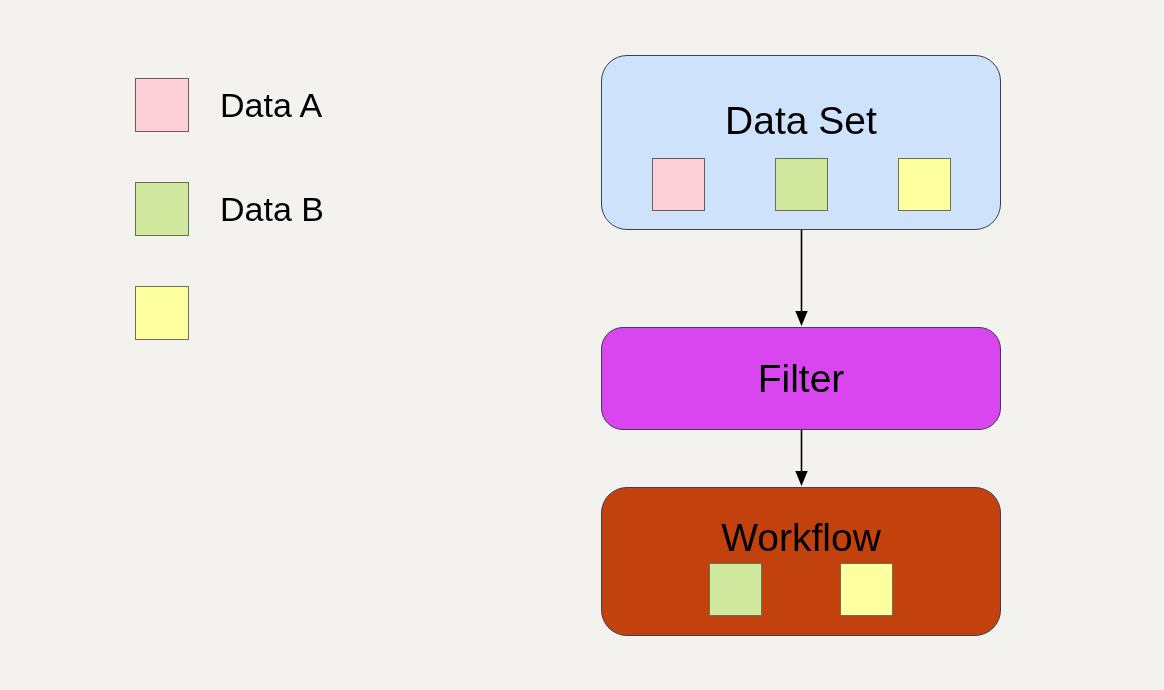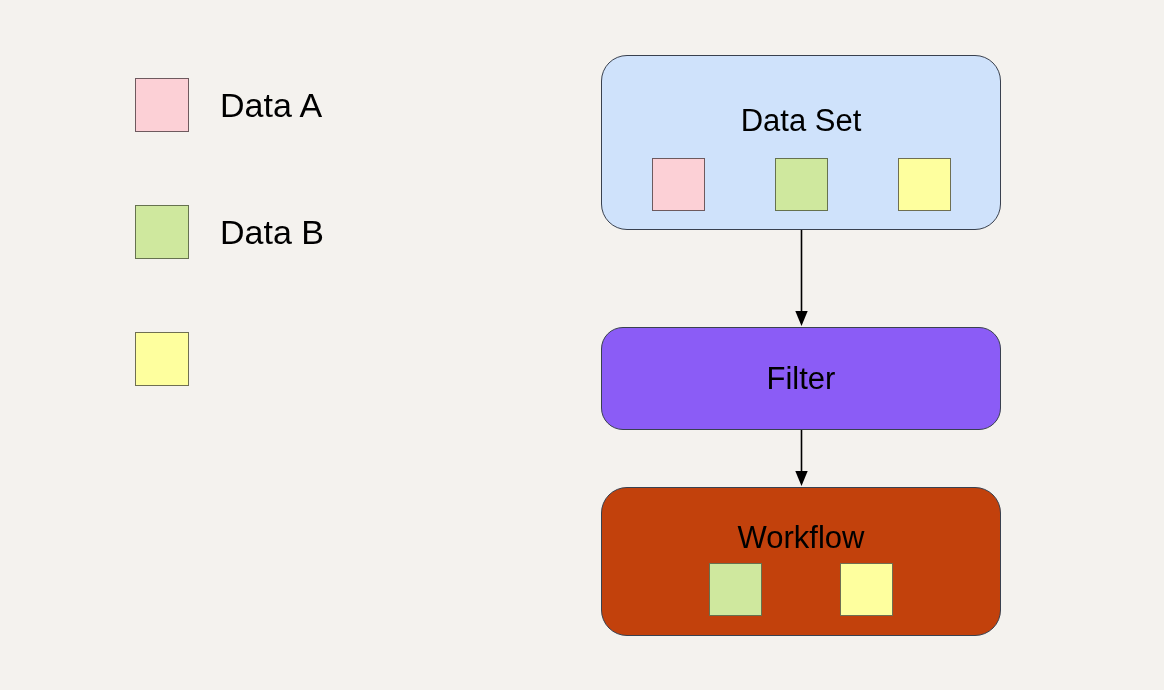--- a/index.html
+++ b/index.html
@@ -18,21 +18,21 @@
     overflow: hidden;
   }
 
   
   .legend {
     position: absolute;
     left: 135px;
     top: 78px;
     display: flex;
     flex-direction: column;
-    gap: 73px;
+    gap: 50px;
   }
   .legend-item {
     display: flex;
     align-items: center;
     gap: 31px;
     height: 54px;
   }
   .swatch {
     width: 52px;
     height: 52px;
@@ -69,21 +69,21 @@
   .node-workflow {
     top: 487px;
     height: 149px;
     border-radius: 26px;
   }
   .node-title {
     position: absolute;
     left: 0;
     width: 100%;
     text-align: center;
-    font-size: 31px;
+    font-size: 39px;
     line-height: 35px;
     color: #000;
     white-space: nowrap;
   }
   .node-data-set .node-title { top: 47px; }
   .node-filter   .node-title { top: 33px; }
   .node-workflow .node-title { top: 32px; }
 
   .chip-row {
     position: absolute;
@@ -131,21 +131,21 @@
 
   <div class="node node-data-set" style="background-color: rgb(207, 226, 251); border-color: rgb(57, 65, 79);">
     <div class="node-title">Data Set</div>
     <div class="chip-row">
       <div class="chip" style="background-color: rgb(252, 208, 214); border-color: rgb(110, 90, 94);"></div>
       <div class="chip" style="background-color: rgb(207, 232, 158); border-color: rgb(102, 114, 79);"></div>
       <div class="chip" style="background-color: rgb(254, 255, 158); border-color: rgb(111, 111, 82);"></div>
     </div>
   </div>
 
-  <div class="node node-filter" style="background-color: #8b5cf6; border-color: rgb(57, 65, 79);">
+  <div class="node node-filter" style="background-color: #d946ef; border-color: rgb(57, 65, 79);">
     <div class="node-title">Filter</div>
   </div>
 
   <div class="node node-workflow" style="background-color: #c2410c; border-color: rgb(57, 65, 79);">
     <div class="node-title">Workflow</div>
     <div class="chip-row">
       <div class="chip" style="background-color: rgb(207, 232, 158); border-color: rgb(102, 114, 79);"></div>
       <div class="chip" style="background-color: rgb(254, 255, 158); border-color: rgb(111, 111, 82);"></div>
     </div>
   </div>

